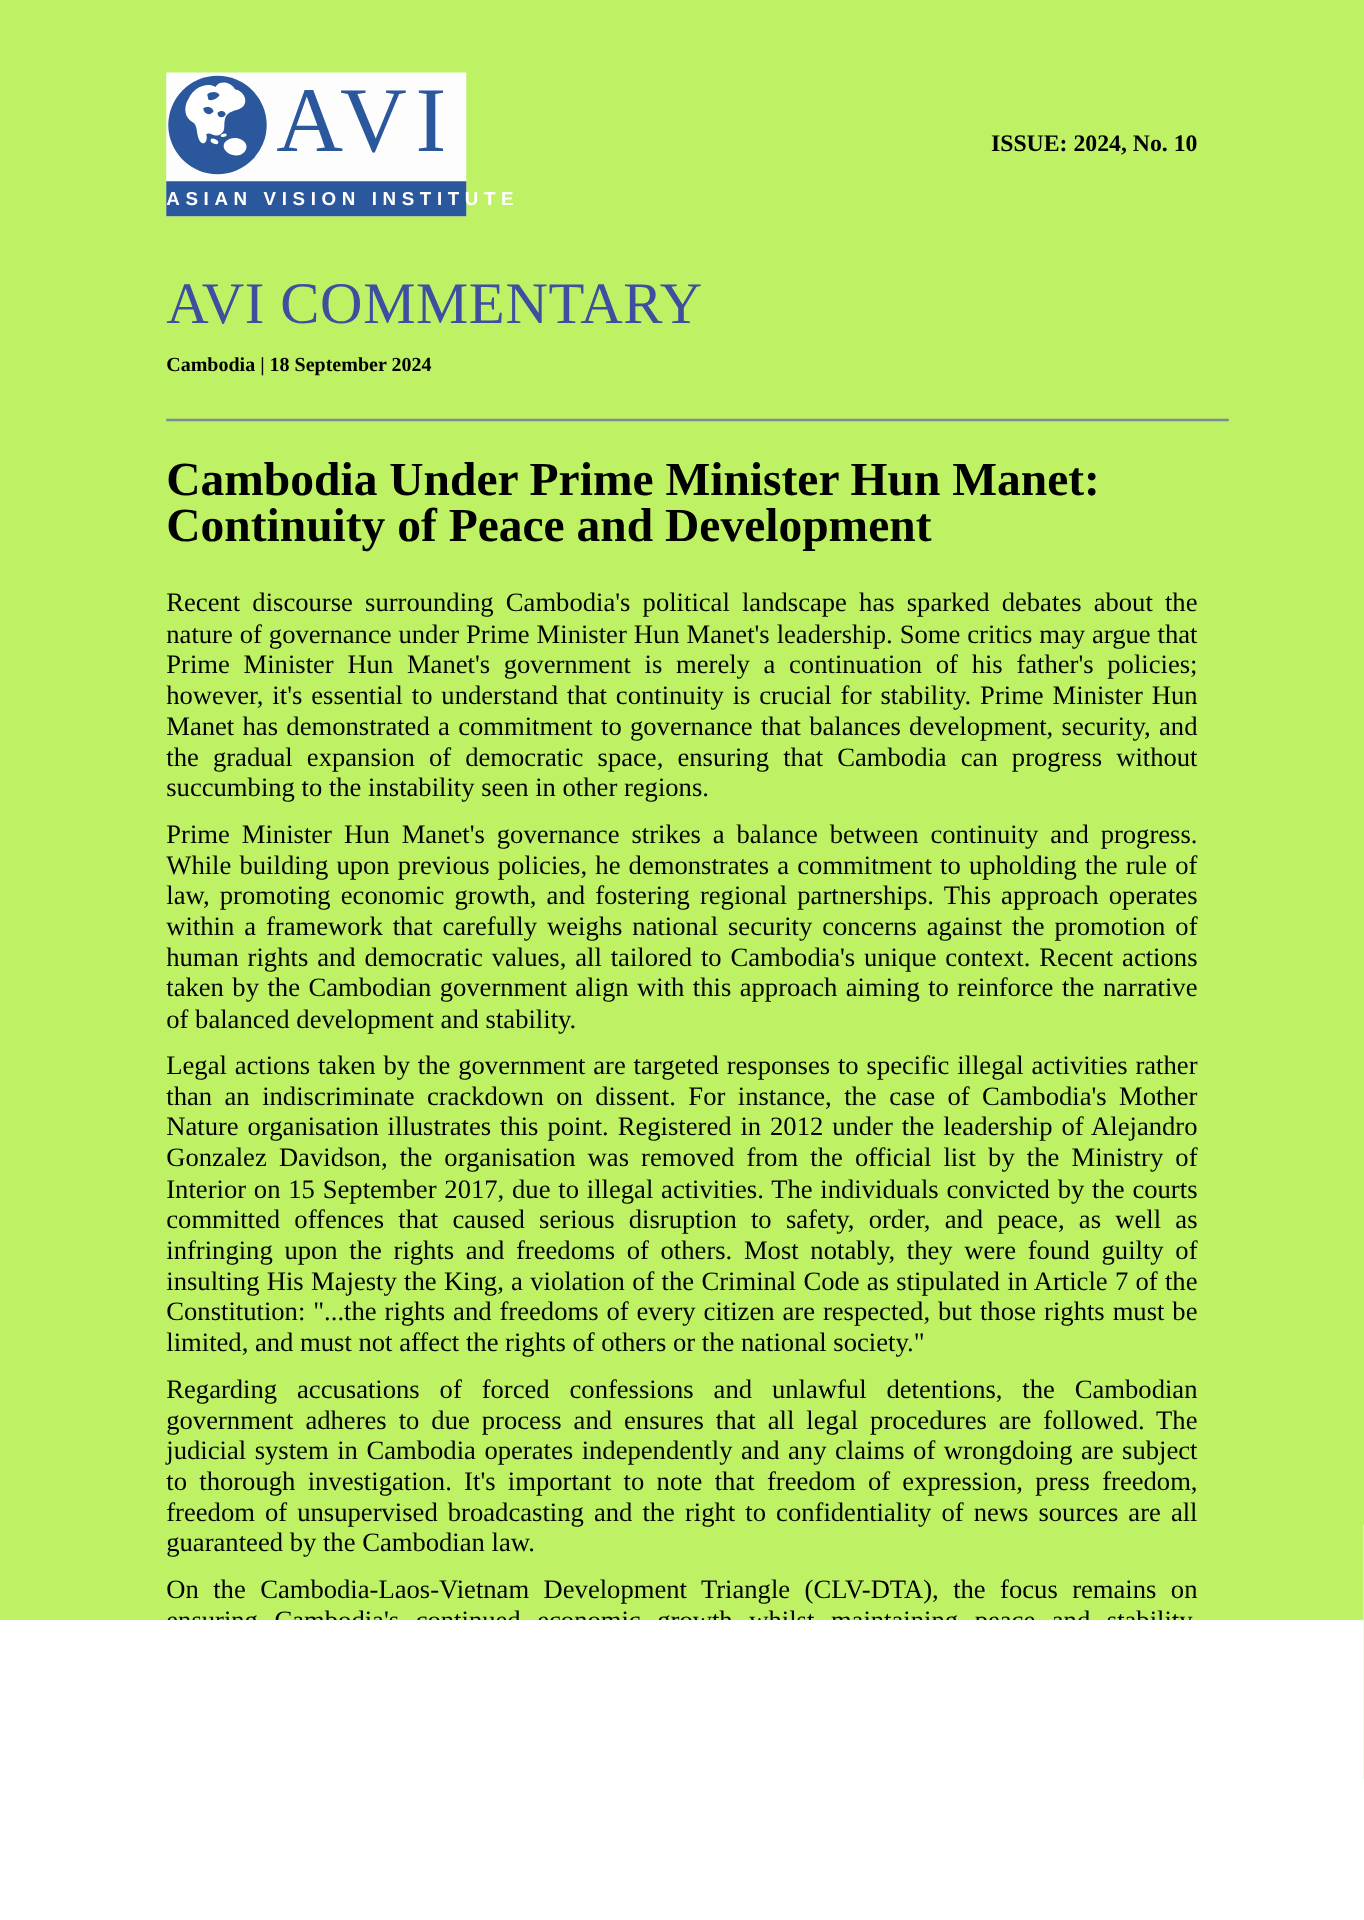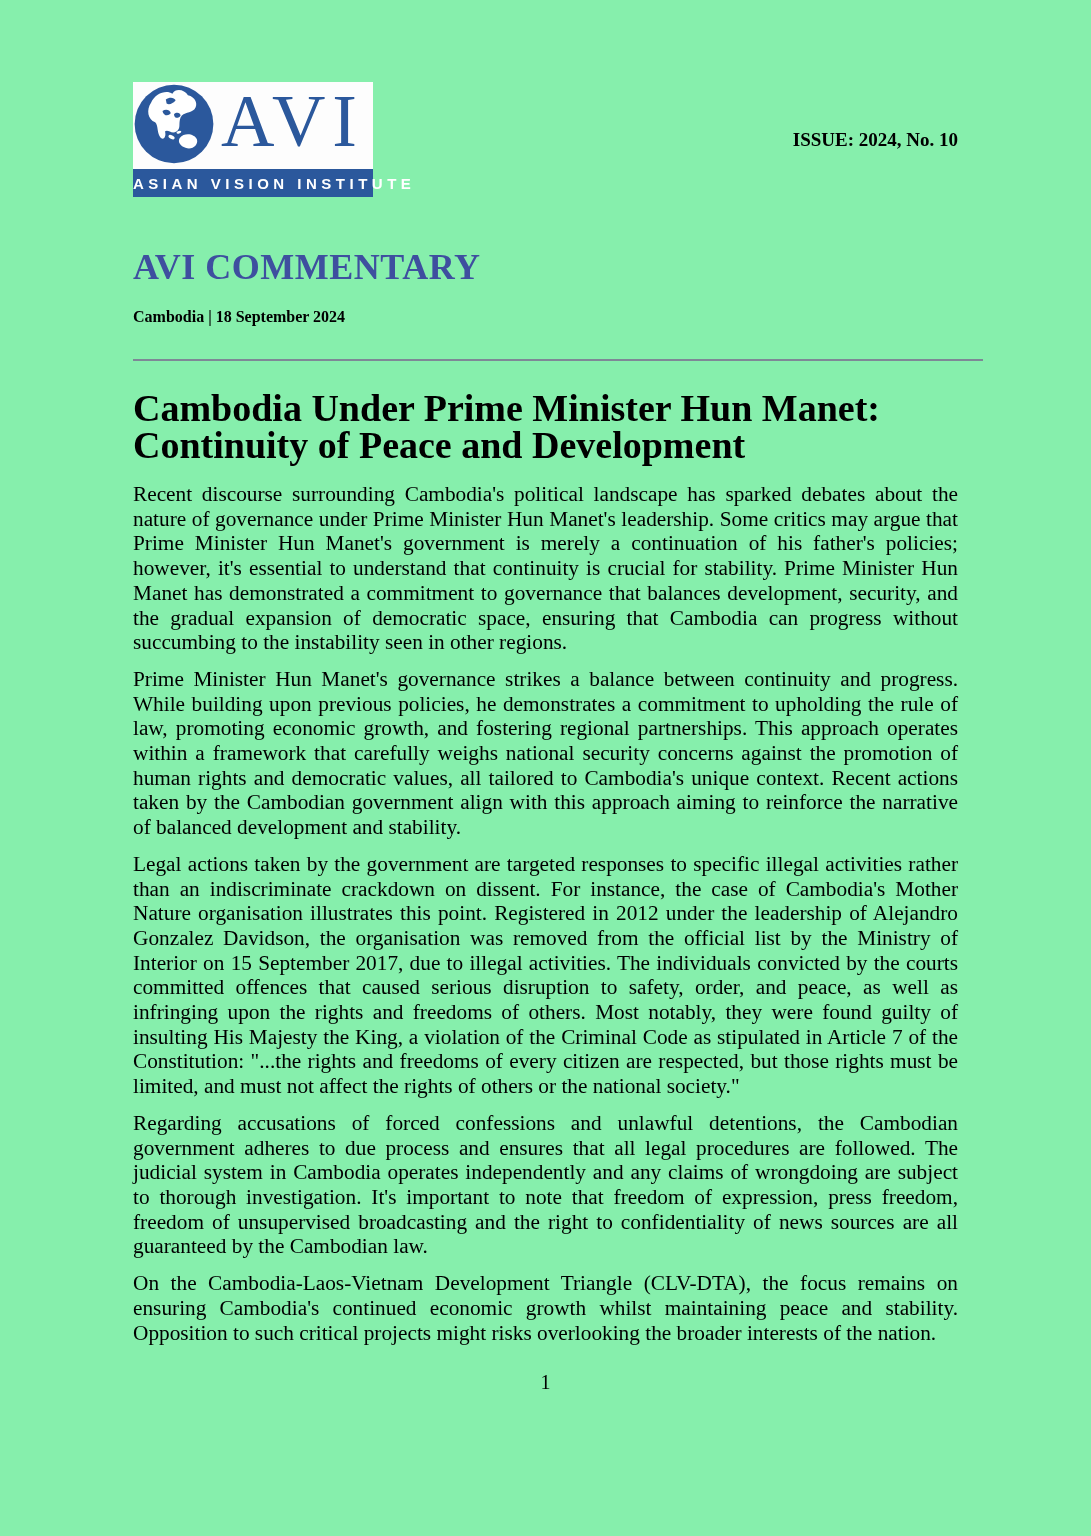--- a/index.html
+++ b/index.html
@@ -1,23 +1,23 @@
 <!DOCTYPE html>
 <html><head>
 <meta charset="utf-8">
 <style>
   * { margin: 0; padding: 0; box-sizing: border-box; }
   html, body { background: #ffffff; }
   .page {
     position: relative;
     width: 1091px;
-    height: 1536px;
+    height: 1296px;
     margin: 0 auto;
-    background: #86efac;
-    padding: 82px 133px 0 133px;
+    background: #bef264;
+    padding: 58px 133px 0 133px;
     font-family: "Liberation Serif", "DejaVu Serif", serif;
     color: #000000;
     overflow: hidden;
   }
 
   
   .header-row { display: flex; justify-content: space-between; align-items: flex-start; }
   .logo-lockup { width: 240px; background: #fdfdfd; }
   .logo-top { display: flex; align-items: center; height: 84px; }
   .globe { width: 82px; height: 82px; flex: 0 0 82px; }
@@ -45,23 +45,23 @@
   .issue-label {
     margin-top: 47px;
     font-size: 19px;
     font-weight: 700;
     white-space: nowrap;
   }
 
   
   .masthead-title {
     margin-top: 46px;
-    font-size: 36px;
+    font-size: 47px;
     line-height: 48px;
-    font-weight: 700;
+    font-weight: 400;
     color: #3E4F9F;
     letter-spacing: 0.5px;
   }
   .dateline { margin-top: 17px; font-size: 16px; font-weight: 700; }
   .thin-rule {
     margin-top: 33px;
     width: 850px;
     border: 0;
     border-top: 2px solid #7E8896;
   }
@@ -74,21 +74,21 @@
     font-weight: 700;
     max-width: 830px;
   }
   .author-line { margin-top: 21px; font-size: 22px; font-style: italic; }
   .author-line sup {
     font-style: normal;
     font-size: 15px;
     margin-left: 5px;
     vertical-align: 9px;
   }
-  .body-copy { margin-top: 18px; }
+  .body-copy { margin-top: 30px; }
   .body-copy p {
     font-size: 21.3px;
     line-height: 24.7px;
     text-align: justify;
     margin-bottom: 12px;
   }
 
   
   .footnote {
     margin-top: 7px;

